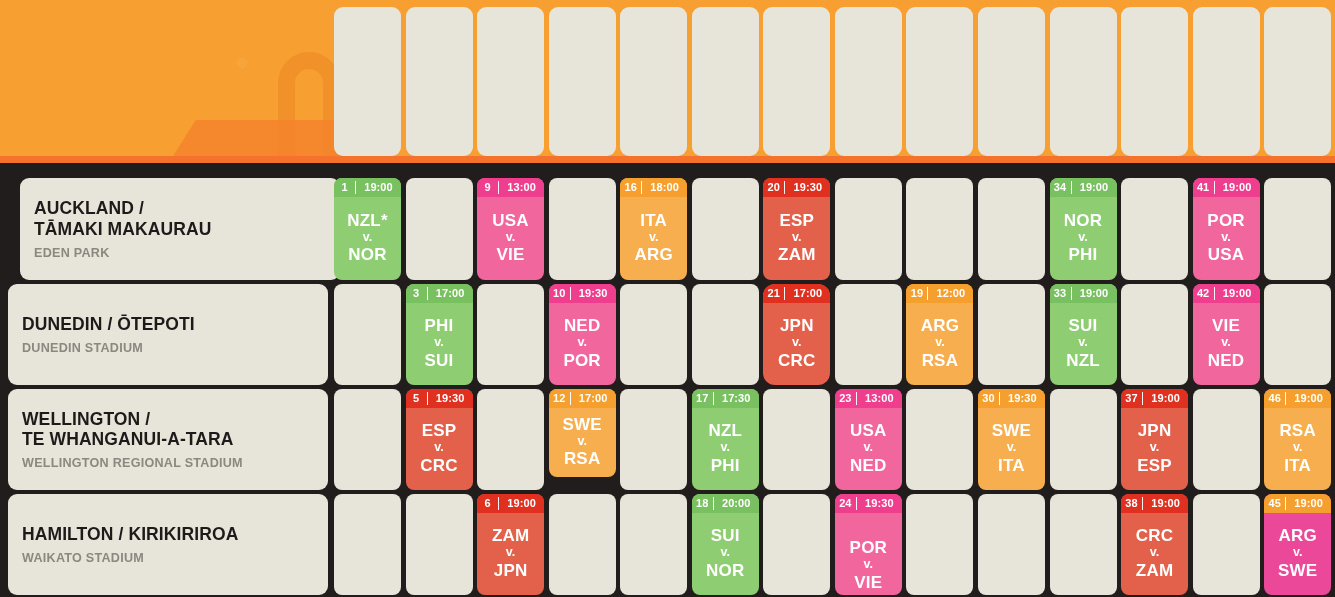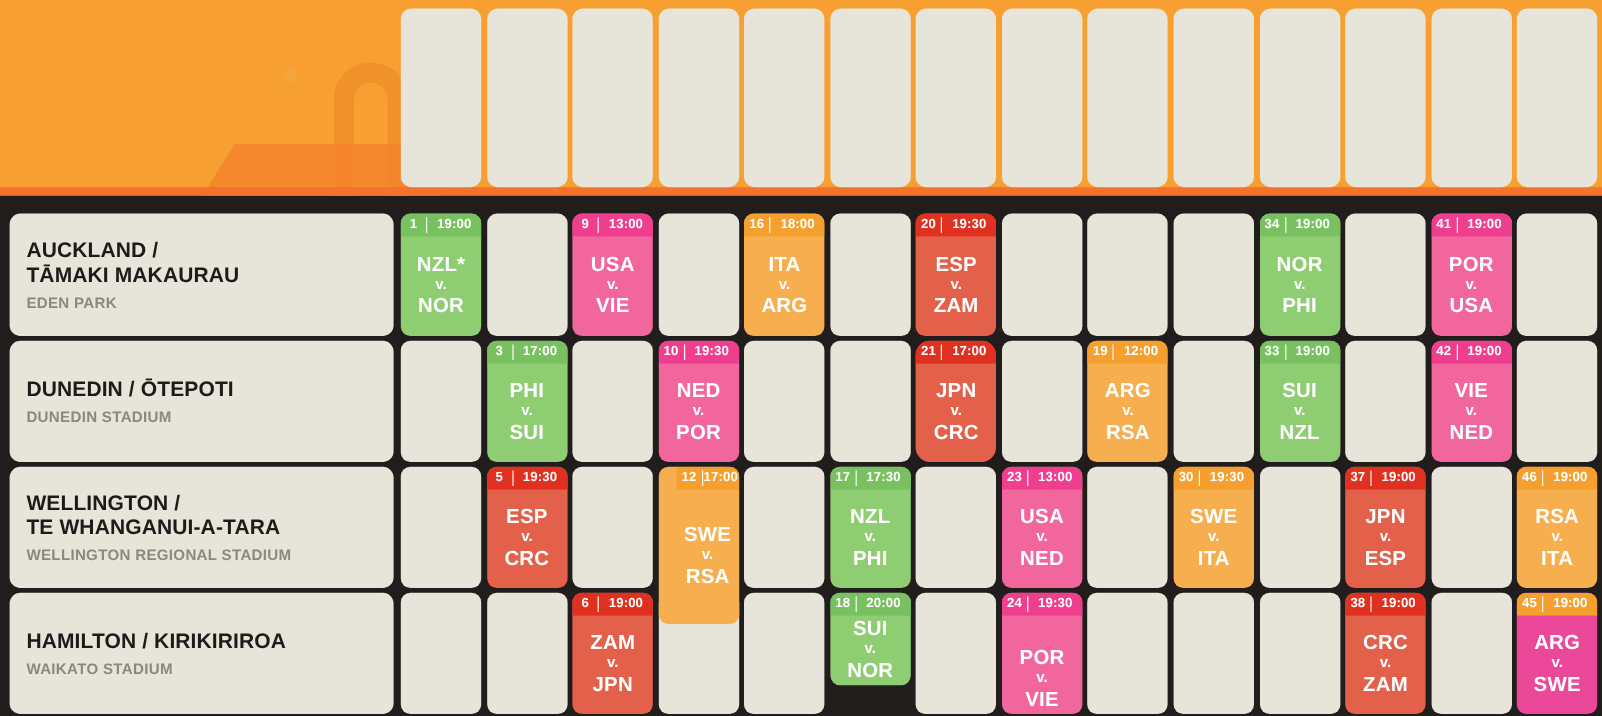--- a/index.html
+++ b/index.html
@@ -113,21 +113,21 @@
       <div class="date-head" style="left: 834.85px; width: 67px;"></div>
       <div class="date-head" style="left: 906.4px; width: 67px;"></div>
       <div class="date-head" style="left: 977.95px; width: 67px;"></div>
       <div class="date-head" style="left: 1049.5px; width: 67px;"></div>
       <div class="date-head" style="left: 1121.05px; width: 67px;"></div>
       <div class="date-head" style="left: 1192.6px; width: 67px;"></div>
       <div class="date-head" style="left: 1264.15px; width: 67px;"></div>
     </div>
 
   <div id="venue-cells">
-      <div class="venue-cell" style="top: 178px; height: 102px;">
+      <div class="venue-cell" style="top: 178px; height: 102px; margin-left: 12px;">
         <div class="venue-name">AUCKLAND /</div>
         <div class="venue-name">TĀMAKI MAKAURAU</div>
         <div class="venue-stadium">EDEN PARK</div>
       </div>
       <div class="venue-cell" style="top: 284px; height: 101px;">
         <div class="venue-name">DUNEDIN / ŌTEPOTI</div>
         <div class="venue-stadium">DUNEDIN STADIUM</div>
       </div>
       <div class="venue-cell" style="top: 389px; height: 101px;">
         <div class="venue-name">WELLINGTON /</div>
@@ -322,21 +322,21 @@
           <span class="m-id">5</span>
           <span class="m-sep"></span>
           <span class="m-time">19:30</span>
         </div>
         <div class="m-body">
           <span class="m-team">ESP</span>
           <span class="m-v">v.</span>
           <span class="m-team">CRC</span>
         </div>
       </div>
-      <div class="cell match" style="left: 548.65px; top: 389px; width: 67px; height: 131px; background: rgb(247, 174, 79); padding-left: 15px;">
+      <div class="cell match" style="left: 548.65px; top: 389px; width: 67px; height: 88px; background: rgb(247, 174, 79);">
         <div class="m-head" style="background:#f5a02e">
           <span class="m-id">12</span>
           <span class="m-sep"></span>
           <span class="m-time">17:00</span>
         </div>
         <div class="m-body">
           <span class="m-team">SWE</span>
           <span class="m-v">v.</span>
           <span class="m-team">RSA</span>
         </div>
@@ -406,21 +406,21 @@
           <span class="m-id">6</span>
           <span class="m-sep"></span>
           <span class="m-time">19:00</span>
         </div>
         <div class="m-body">
           <span class="m-team">ZAM</span>
           <span class="m-v">v.</span>
           <span class="m-team">JPN</span>
         </div>
       </div>
-      <div class="cell match" style="left: 691.75px; top: 494px; width: 67px; height: 77px; background: rgb(143, 205, 114);">
+      <div class="cell match" style="left: 691.75px; top: 494px; width: 67px; height: 101px; background: rgb(143, 205, 114);">
         <div class="m-head" style="background:#79c061">
           <span class="m-id">18</span>
           <span class="m-sep"></span>
           <span class="m-time">20:00</span>
         </div>
         <div class="m-body">
           <span class="m-team">SUI</span>
           <span class="m-v">v.</span>
           <span class="m-team">NOR</span>
         </div>

